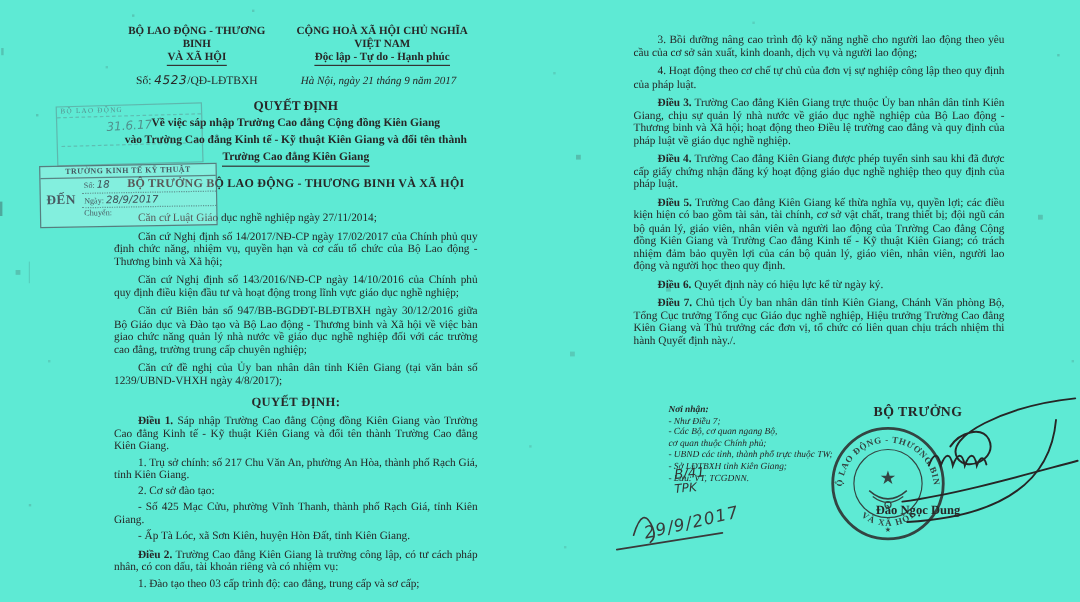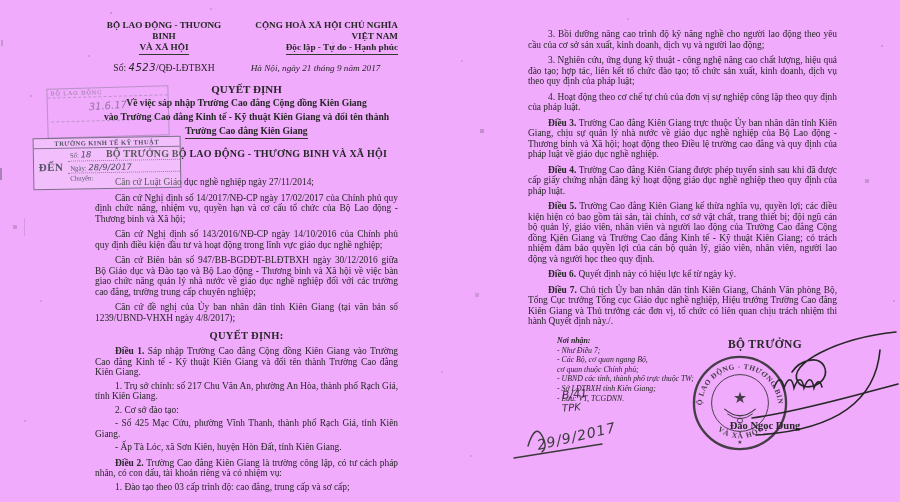--- a/index.html
+++ b/index.html
@@ -1,26 +1,26 @@
 <!DOCTYPE html>
 <html><head>
 <meta charset="utf-8">
 <style>
   html,body{margin:0;padding:0;background:#ffffff;}
-  .canvas{position:relative;width:900px;height:502px;background:#f0abfc;overflow:hidden;
+  .canvas{position:relative;width:900px;height:502px;background:#5eead4;overflow:hidden;
           font-family:"Liberation Serif",serif;color:#272727;}
   .page{position:absolute;top:0;height:502px;background:transparent;}
   #page1{left:0;width:450px;}
   #page2{left:450px;width:450px;}
 
   
   .col1{position:absolute;left:95px;top:20px;width:303px;}
   .hdr{display:flex;}
   .hdr-left{width:138px;text-align:center;font-weight:bold;font-size:9.2px;line-height:11px;}
-  .hdr-right{flex:1;text-align:right;font-weight:bold;font-size:9.2px;line-height:11px;padding-left:6px;}
+  .hdr-right{flex:1;text-align:center;font-weight:bold;font-size:9.2px;line-height:11px;padding-left:6px;}
   .u{display:inline-block;border-bottom:1px solid #333;padding-bottom:1px;}
   .docrow{display:flex;justify-content:space-between;margin-top:7px;align-items:baseline;}
   .docno{font-size:9.6px;width:138px;text-align:center;}
   .hw-inline{font-style:italic;font-family:"DejaVu Sans",sans-serif;font-size:10px;letter-spacing:.5px;}
   .dateline{flex:1;text-align:center;font-style:italic;font-size:9.2px;}
   .heading{text-align:center;font-weight:bold;font-size:11px;margin-top:10px;}
   .subject{text-align:center;font-weight:bold;font-size:9.6px;line-height:12px;margin-top:2px;}
   .authority{text-align:center;font-weight:bold;font-size:10px;margin-top:9px;margin-bottom:18px;letter-spacing:.2px;}
   .para{font-size:9.4px;line-height:10.5px;text-align:justify;text-indent:20px;margin-top:5px;}
   .item{margin-top:3px;}
@@ -139,21 +139,20 @@
           <div class="si-row"><span>Ngày:</span> <span class="si-hw">28/9/2017</span></div>
           <div class="si-row"><span>Chuyển:</span></div>
         </div>
       </div>
     </div>
   </div>
 
   <div class="page" id="page2">
     <div class="col2">
       <div class="para">3. Bồi dưỡng nâng cao trình độ kỹ năng nghề cho người lao động theo yêu cầu của cơ sở sản xuất, kinh doanh, dịch vụ và người lao động;</div>
-      <div class="para">3. Nghiên cứu, ứng dụng kỹ thuật - công nghệ nâng cao chất lượng, hiệu quả đào tạo; hợp tác, liên kết tổ chức đào tạo; tổ chức sản xuất, kinh doanh, dịch vụ theo quy định của pháp luật;</div>
       <div class="para">4. Hoạt động theo cơ chế tự chủ của đơn vị sự nghiệp công lập theo quy định của pháp luật.</div>
       <div class="para"><span class="lead">Điều 3.</span> <span>Trường Cao đẳng Kiên Giang trực thuộc Ủy ban nhân dân tỉnh Kiên Giang, chịu sự quản lý nhà nước về giáo dục nghề nghiệp của Bộ Lao động - Thương binh và Xã hội; hoạt động theo Điều lệ trường cao đẳng và quy định của pháp luật về giáo dục nghề nghiệp.</span></div>
       <div class="para"><span class="lead">Điều 4.</span> <span>Trường Cao đẳng Kiên Giang được phép tuyển sinh sau khi đã được cấp giấy chứng nhận đăng ký hoạt động giáo dục nghề nghiệp theo quy định của pháp luật.</span></div>
       <div class="para"><span class="lead">Điều 5.</span> <span>Trường Cao đẳng Kiên Giang kế thừa nghĩa vụ, quyền lợi; các điều kiện hiện có bao gồm tài sản, tài chính, cơ sở vật chất, trang thiết bị; đội ngũ cán bộ quản lý, giáo viên, nhân viên và người lao động của Trường Cao đẳng Cộng đồng Kiên Giang và Trường Cao đẳng Kinh tế - Kỹ thuật Kiên Giang; có trách nhiệm đảm bảo quyền lợi của cán bộ quản lý, giáo viên, nhân viên, người lao động và người học theo quy định.</span></div>
       <div class="para"><span class="lead">Điều 6.</span> <span>Quyết định này có hiệu lực kể từ ngày ký.</span></div>
       <div class="para"><span class="lead">Điều 7.</span> <span>Chủ tịch Ủy ban nhân dân tỉnh Kiên Giang, Chánh Văn phòng Bộ, Tổng Cục trưởng Tổng cục Giáo dục nghề nghiệp, Hiệu trưởng Trường Cao đẳng Kiên Giang và Thủ trưởng các đơn vị, tổ chức có liên quan chịu trách nhiệm thi hành Quyết định này./.</span></div>
     </div>
 
     <div class="recipients">
       <div class="rh">Nơi nhận:</div>

